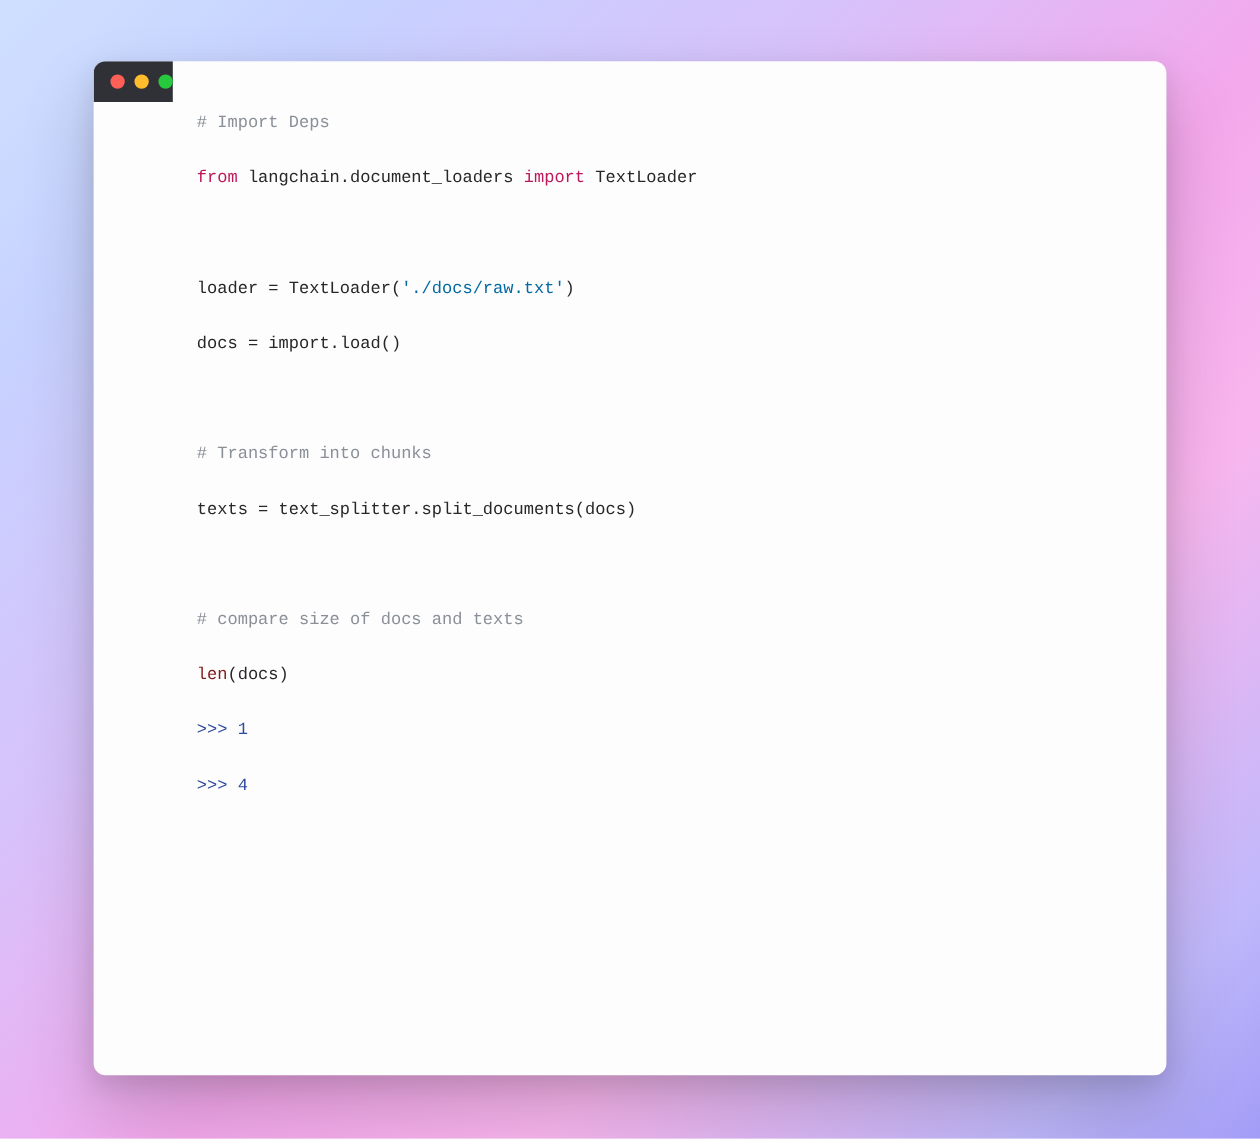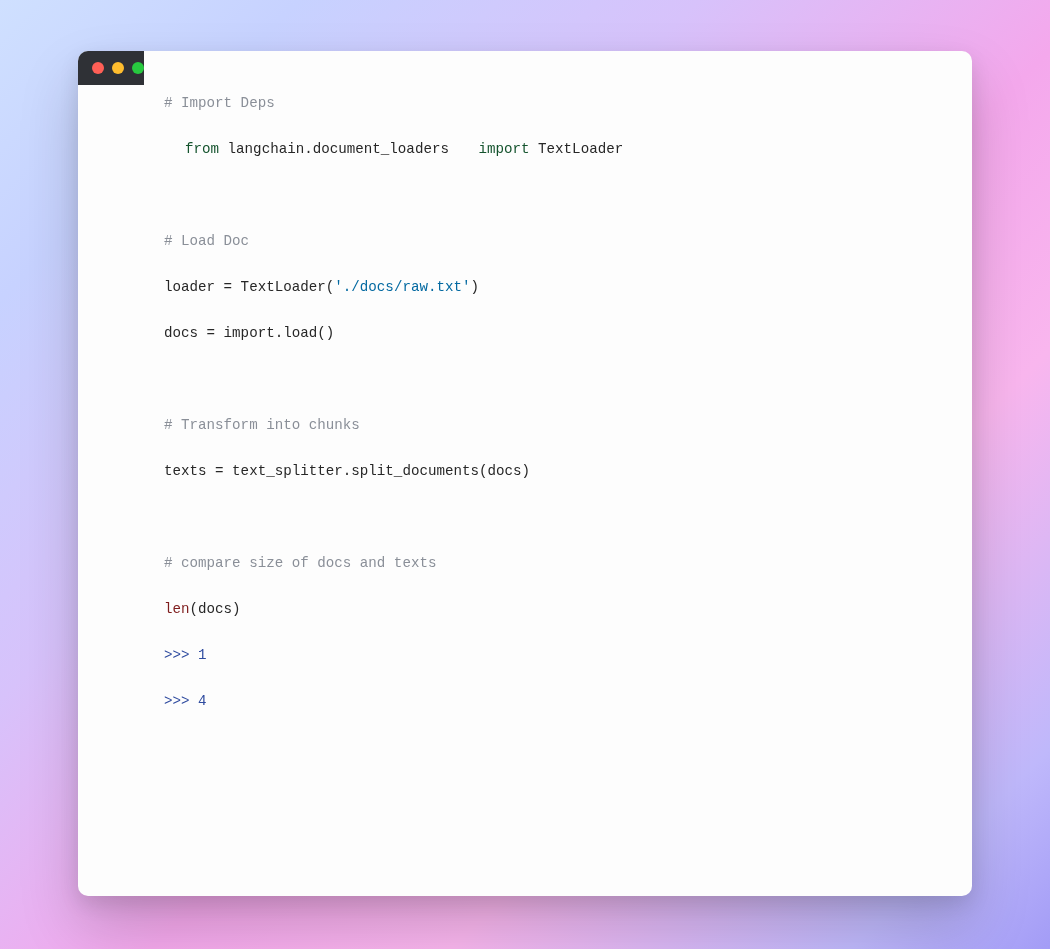--- a/index.html
+++ b/index.html
@@ -58,21 +58,21 @@
     padding: 18px 20px 14px 20px;
     font-size: 14.2px;
     line-height: 23px;
     color: #272727;
     white-space: pre-wrap;
     word-break: break-word;
     overflow: hidden;
   }
   .line { display: block; }
   .comment { color: #8a8f98; }
-  .kw      { color: #14532d; margin-left: 21px; }     
+  .kw      { color: #be185d; }     
   .num     { color: #2f5fd1; }     
   .str     { color: #0369a1; }     
   .builtin { color: #7f1d1d; }     
   .out     { color: #2f4b9f; }
 </style>
 </head>
 <body>
 
 <div class="bg">
   <div class="window">
@@ -80,21 +80,20 @@
     <div class="titlebar">
       <div class="tb-dot tb-red"></div>
       <div class="tb-dot tb-yellow"></div>
       <div class="tb-dot tb-green"></div>
     </div>
 
     <div class="code-area">
 <span class="line"><span class="comment"># Import Deps</span></span>
 <span class="line"><span class="kw">from</span><span> langchain.document_loaders </span><span class="kw">import</span><span> TextLoader</span></span>
 <span class="line">&nbsp;</span>
-<span class="line"><span class="comment"># Load Doc</span></span>
 <span class="line"><span>loader = TextLoader(</span><span class="str">'./docs/raw.txt'</span><span>)</span></span>
 <span class="line"><span>docs = import.load()</span></span>
 <span class="line">&nbsp;</span>
 <span class="line"><span class="comment"># Transform into chunks</span></span>
 <span class="line"><span>texts = text_splitter.split_documents(docs)</span></span>
 <span class="line">&nbsp;</span>
 <span class="line"><span class="comment"># compare size of docs and texts</span></span>
 <span class="line"><span class="builtin">len</span><span>(docs)</span></span>
 <span class="line out"><span>&gt;&gt;&gt; </span><span>1</span></span>
 <span class="line out"><span>&gt;&gt;&gt; </span><span>4</span></span>

